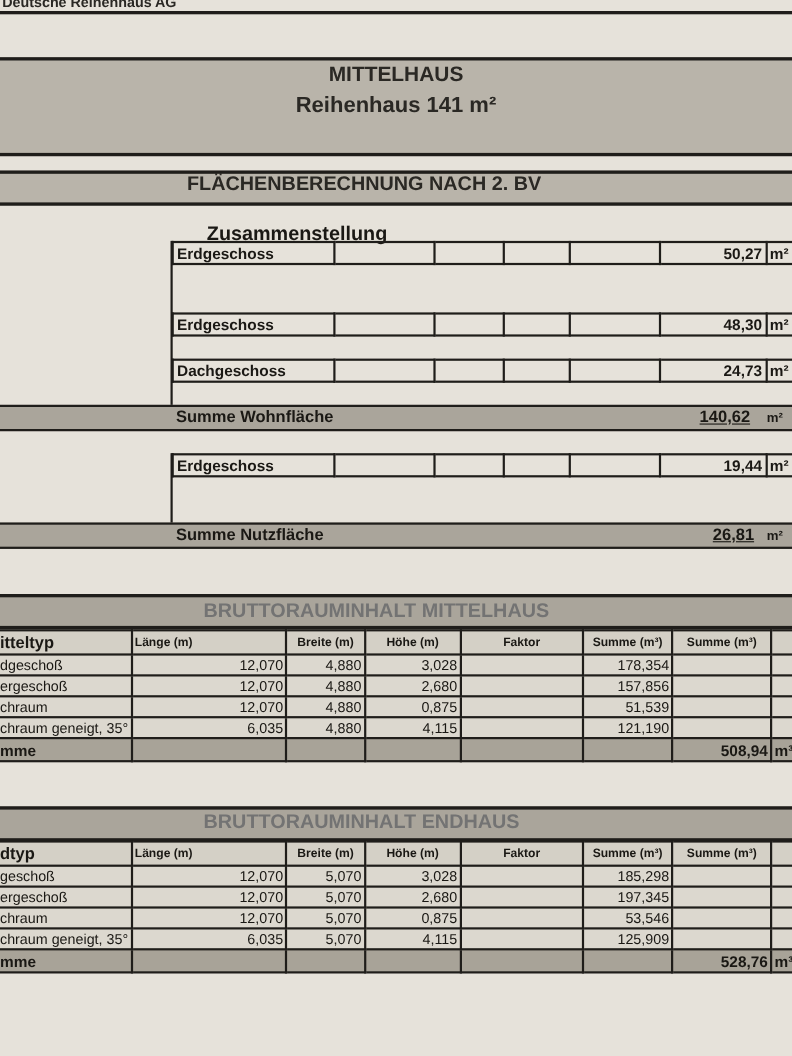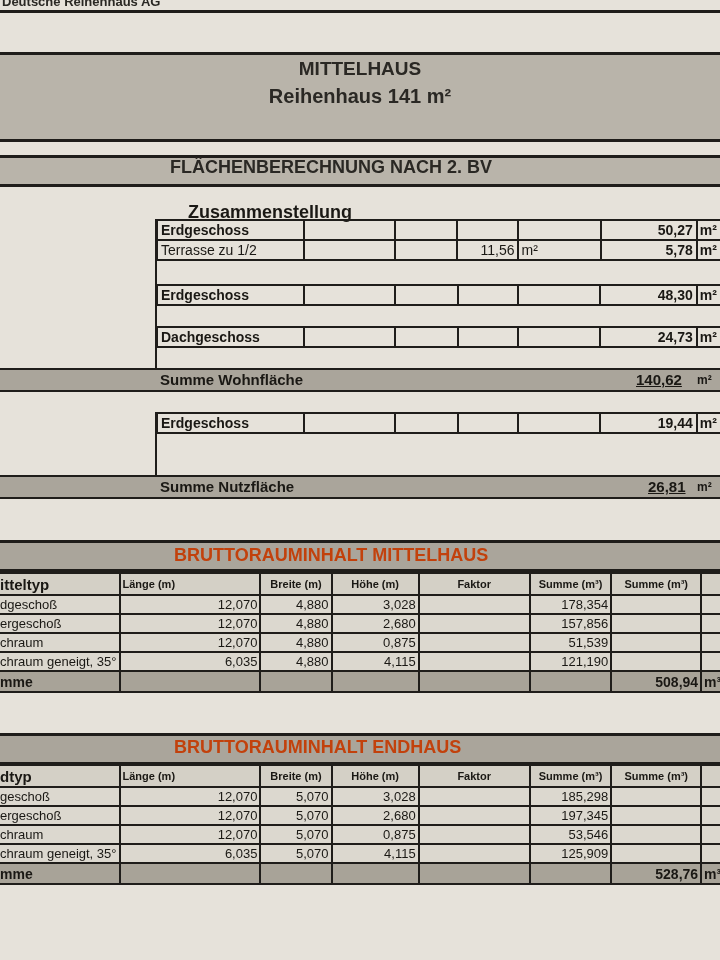--- a/index.html
+++ b/index.html
@@ -25,21 +25,21 @@
   .r { text-align: right; }
   .b { font-weight: bold; }
   .unit { font-size: 12px; padding-left: 2px !important; }
   .sum-band { position: absolute; left: 0; width: 720px; height: 20px; background: #aaa59b; border-top: 2px solid #1f1d1a; border-bottom: 2px solid #1f1d1a; }
   .sum-label { position: absolute; left: 160px; font-size: 15px; font-weight: bold; }
   .sum-val { position: absolute; font-size: 15px; font-weight: bold; text-decoration: underline; }
   .sum-unit { position: absolute; font-size: 12px; font-weight: bold; }
   .frame-left { position: absolute; left: 155px; width: 2px; background: #1f1d1a; }
 
   .br-band { position: absolute; left: 0; width: 720px; height: 26px; background: #aaa59b; border-top: 3px solid #1f1d1a; border-bottom: 3px solid #1f1d1a; }
-  .br-title { position: absolute; left: 174px; font-size: 18px; font-weight: bold; color: #c2410c; }
+  .br-title { position: absolute; left: 185px; font-size: 18px; font-weight: bold; color: #737373; }
   .vt { position: absolute; border-collapse: collapse; left: -4px; }
   .vt td { border: 2px solid #1f1d1a; font-size: 13px; height: 17px; padding: 0 2px; white-space: nowrap; background: #dcd8cf; }
   .vt tr.hdr td { font-size: 11px; font-weight: bold; height: 20px; background: #d4d0c6; }
   .vt tr.hdr td.type { font-size: 15px; }
   .vt tr.tot td { background: #a8a398; font-weight: bold; font-size: 14px; height: 19px; }
   .c { text-align: center; }
 </style>
 </head>
 <body>
 
@@ -68,29 +68,20 @@
   <tbody>
       <tr>
     <td class="b">Erdgeschoss</td>
     <td></td>
         <td></td>
         <td></td>
         <td></td>
     <td class="r b">50,27</td>
     <td class="unit b">m²</td>
   </tr>
-  <tr>
-    <td>Terrasse zu 1/2</td>
-    <td></td>
-        <td></td>
-    <td class="r">11,56</td>
-    <td class="unit">m²</td>
-    <td class="r b">5,78</td>
-    <td class="unit b">m²</td>
-  </tr>
 </tbody>
   </table>
 
 <table class="grid" style="left:156px; top:284px; width:566px;">
   <colgroup>
       <col style="width:148px">
       <col style="width:94px">
       <col style="width:64px">
       <col style="width:62px">
       <col style="width:84px">

